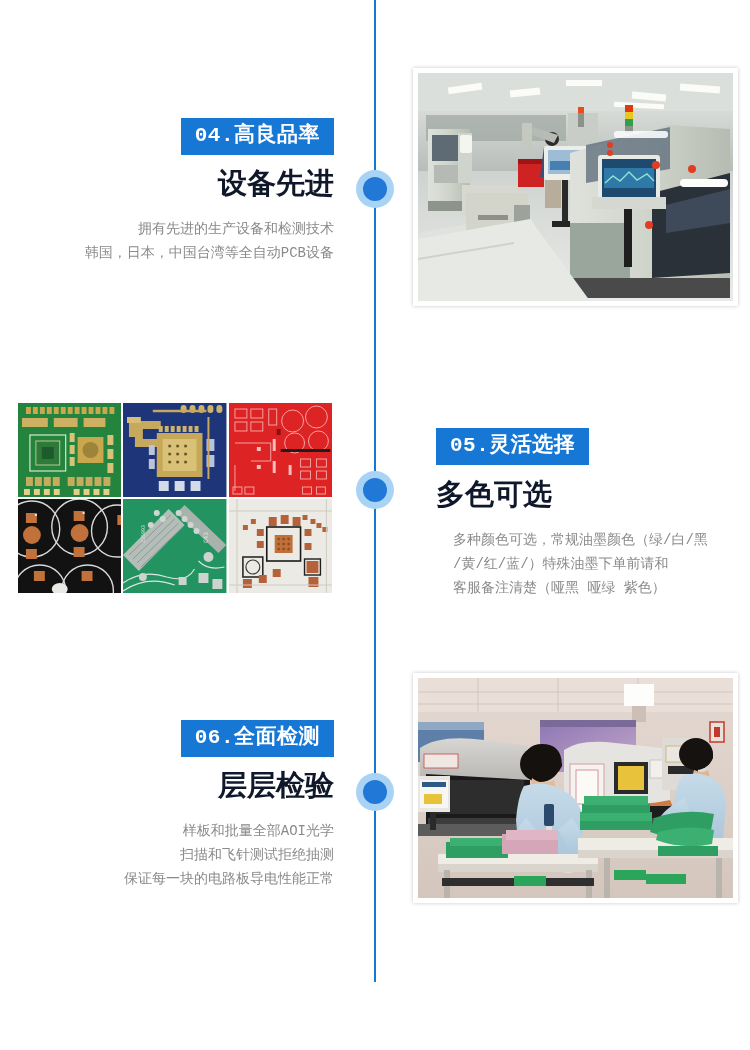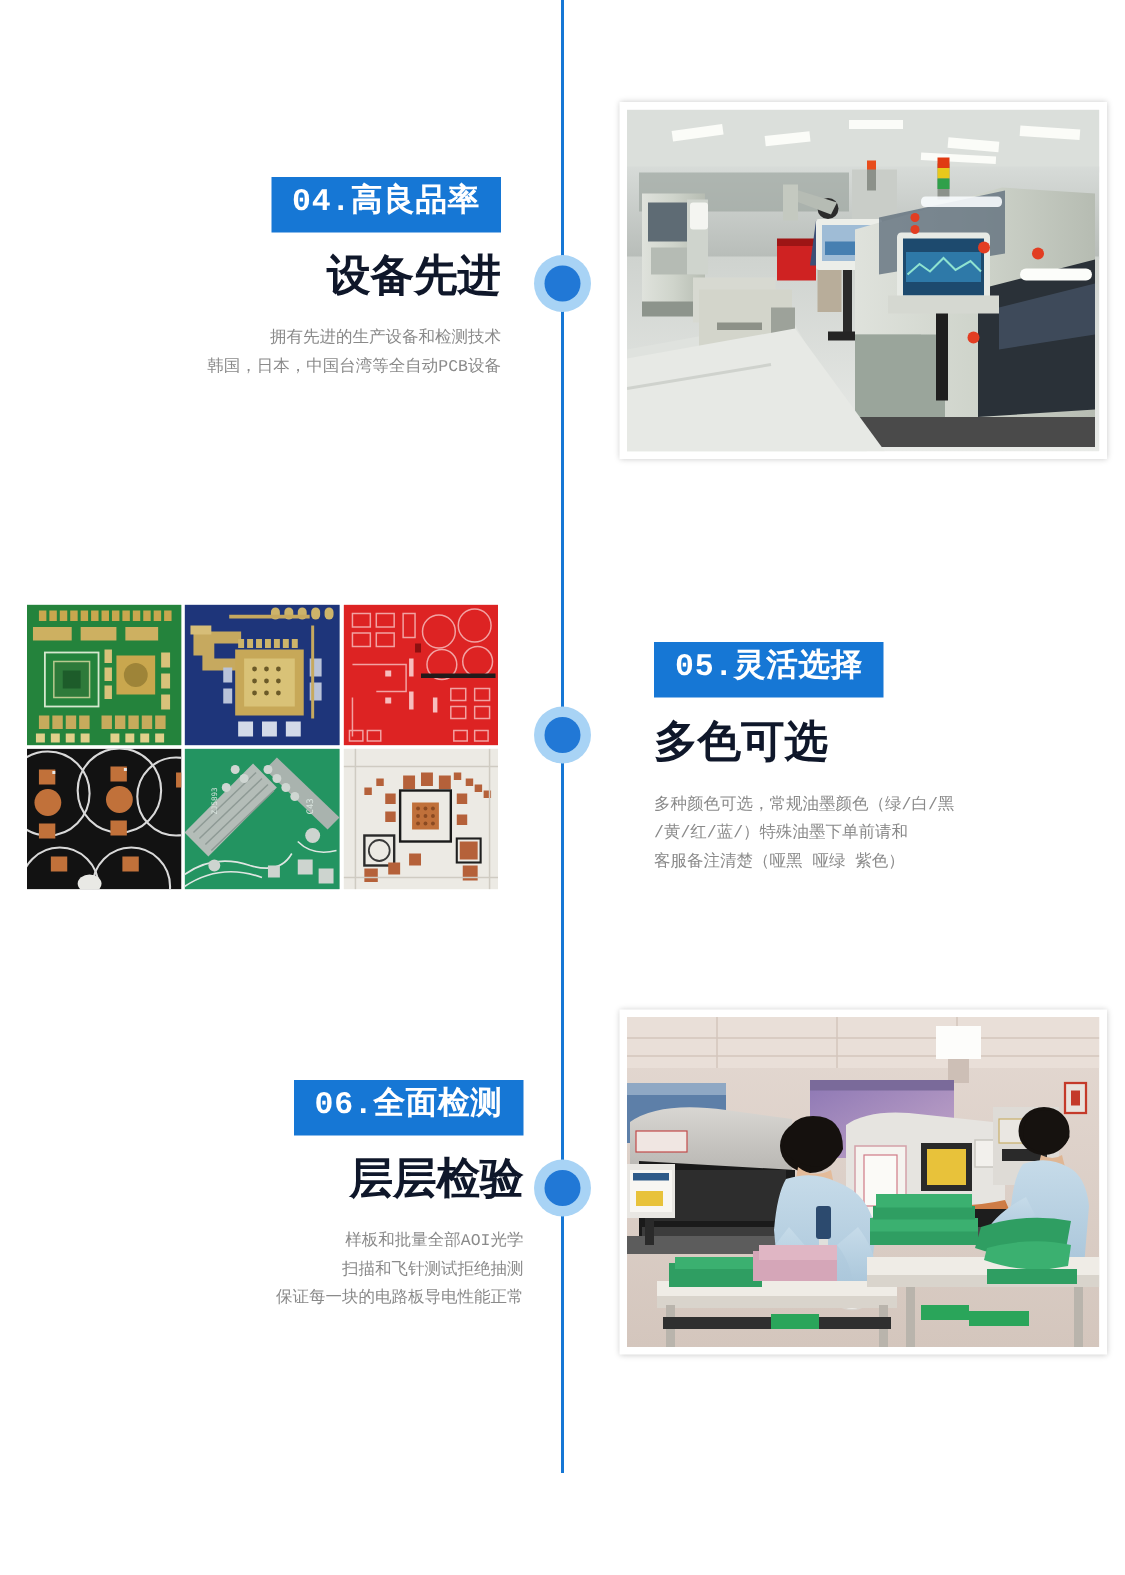--- a/index.html
+++ b/index.html
@@ -62,24 +62,25 @@
   }
 
   .subtitle {
     font-size: 29px;
     font-weight: bold;
     color: #0f172a;
     line-height: 1.2;
     white-space: nowrap;
   }
   .body-text {
-    font-size: 11px;
+    font-size: 14px;
     color: #8a8a8a;
     line-height: 1.72;
     white-space: nowrap;
+    padding-left: 17px;
   }
 
   
   .block-04 {
     left: 0px;
     top: 118px;
     width: 334px;
     text-align: right;
   }
   .block-04 .badge { margin-bottom: 14px; }
@@ -90,21 +91,21 @@
     left: 436px;
     top: 428px;
     width: 300px;
     text-align: left;
   }
   .block-05 .badge { margin-bottom: 15px; }
   .block-05 .subtitle { margin-bottom: 13px; }
 
   
   .block-06 {
-    left: 15px;
+    left: 0px;
     top: 720px;
     width: 334px;
     text-align: right;
   }
   .block-06 .badge { margin-bottom: 14px; }
   .block-06 .subtitle { margin-bottom: 13px; }
 
   
   .photo-frame {
     position: absolute;

